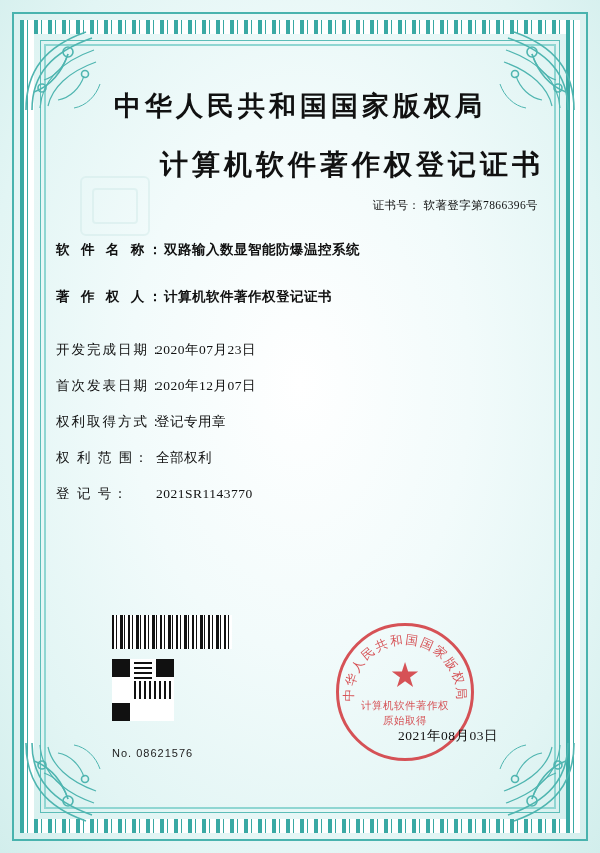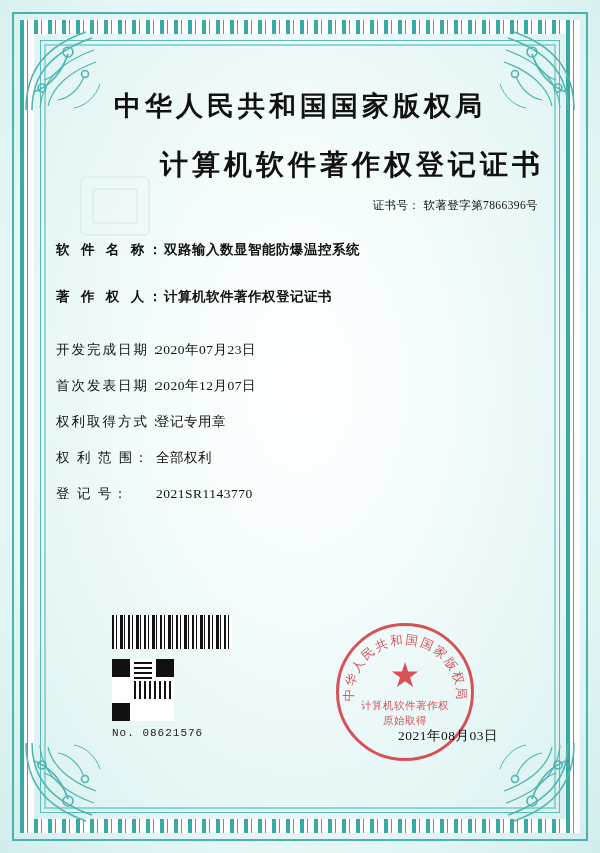--- a/index.html
+++ b/index.html
@@ -147,22 +147,22 @@
       linear-gradient(#fff,#fff) 48px 4px/10px 10px no-repeat,
       linear-gradient(#111,#111) 51px 7px/5px 5px no-repeat,
       linear-gradient(#111,#111) 0 44px/18px 18px no-repeat,
       linear-gradient(#fff,#fff) 4px 48px/10px 10px no-repeat,
       linear-gradient(#111,#111) 7px 51px/5px 5px no-repeat,
       repeating-linear-gradient(90deg,#111 0 2px,#fff 2px 5px) 22px 22px/40px 18px no-repeat,
       repeating-linear-gradient(0deg,#111 0 2px,#fff 2px 5px) 22px 0/18px 40px no-repeat,
       #fff;
   }
   .serial{
-    position:absolute;left:56px;top:112px;
-    font-family:Liberation Mono, monospace;
+    position:absolute;left:56px;top:132px;
+    font-family:Liberation Sans, sans-serif;
     font-size:11px;color:#222;letter-spacing:1px;text-align:center;
   }
   .date-issue{
     position:absolute;right:46px;top:112px;
     font-size:13.5px;color:#111;letter-spacing:.5px;
   }
   
   .seal{
     position:absolute;right:70px;top:8px;
     width:132px;height:132px;

